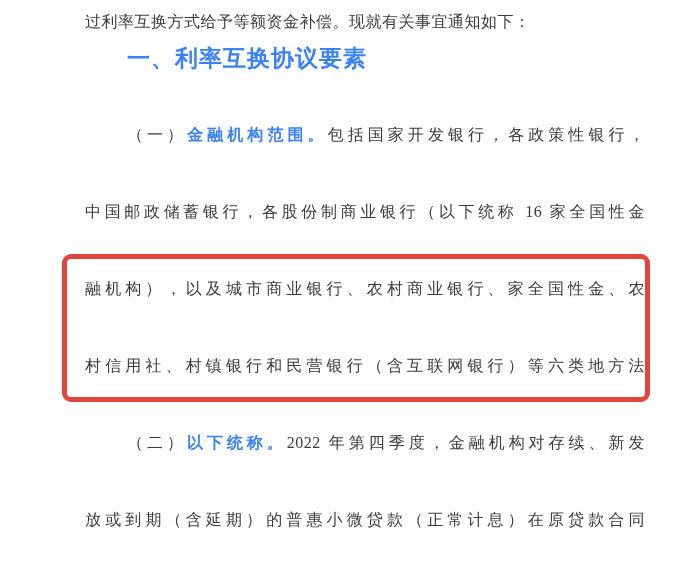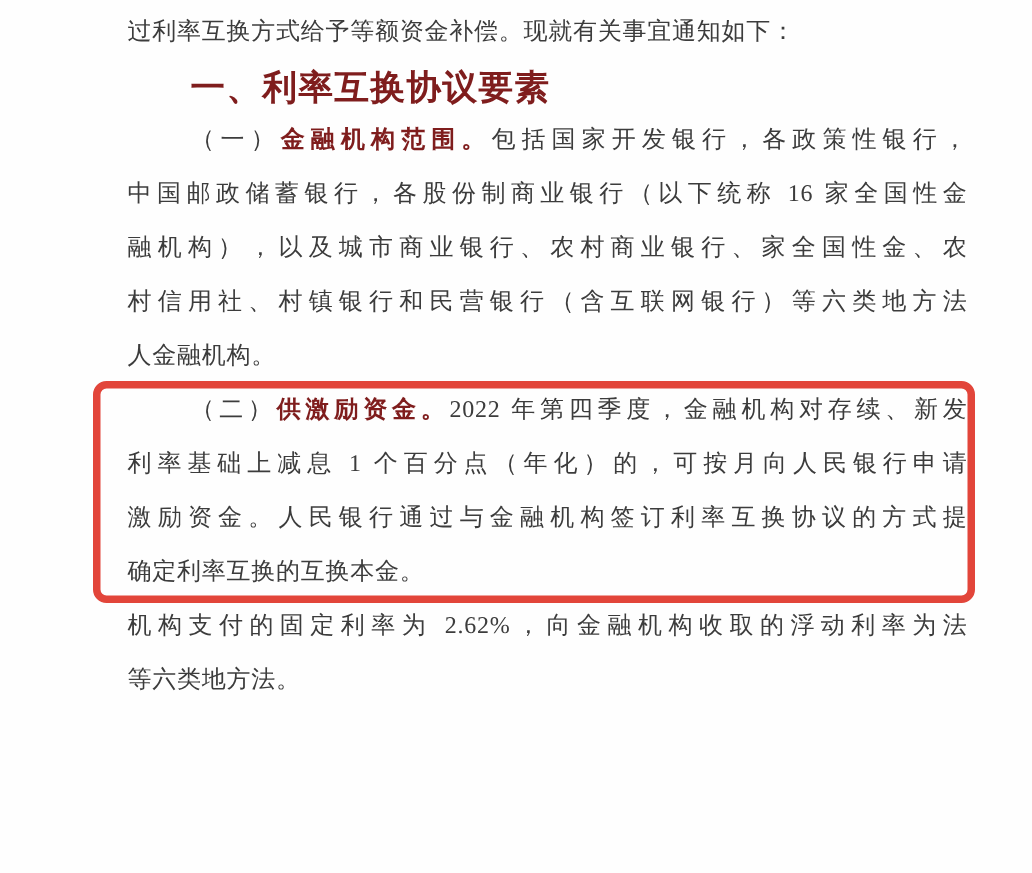--- a/index.html
+++ b/index.html
@@ -33,34 +33,35 @@
     font-size: 16px;
     color: #3c3c3c;
     white-space: nowrap;
     letter-spacing: 0.5px;
   }
   
   .line.fill {
     white-space: normal;
     text-align: justify;
     text-align-last: justify;
+    margin-top: 41px;
   }
   .line.indent {
     text-indent: 42px;
   }
   .line.heading {
     font-family: "Liberation Sans", "DejaVu Sans", sans-serif;
     font-weight: bold;
     font-size: 23px;
     color: #1f1f1f;
     letter-spacing: 1px;
   }
   .seg.bold {
     font-weight: bold;
-    color: #7f1d1d;
+    color: #3b82f6;
   }
   .highlight-box {
     position: absolute;
     left: 62px;
     top: 254px;
     width: 588px;
     height: 148px;
     box-sizing: border-box;
     border: 5px solid #e2453a;
     border-radius: 9px;
@@ -71,22 +72,22 @@
 <body>
 
 <div class="page">
   <div class="text-col">
       <div class="line"><span class="seg">过利率互换方式给予等额资金补偿。现就有关事宜通知如下：</span></div>
       <div class="line heading indent"><span class="seg bold">一、利率互换协议要素</span></div>
       <div class="line indent fill"><span class="seg">（一）</span><span class="seg bold">金融机构范围。</span><span class="seg">包括国家开发银行，各政策性银行，</span></div>
       <div class="line fill"><span class="seg">中国邮政储蓄银行，各股份制商业银行（以下统称 16 家全国性金</span></div>
       <div class="line fill"><span class="seg">融机构），以及城市商业银行、农村商业银行、家全国性金、农</span></div>
       <div class="line fill"><span class="seg">村信用社、村镇银行和民营银行（含互联网银行）等六类地方法</span></div>
-      <div class="line"><span class="seg">人金融机构。</span></div>
-      <div class="line indent fill"><span class="seg">（二）</span><span class="seg bold">供激励资金。</span><span class="seg">2022 年第四季度，金融机构对存续、新发</span></div>
+      <div class="line indent fill"><span class="seg">（二）</span><span class="seg bold">以下统称。</span><span class="seg">2022 年第四季度，金融机构对存续、新发</span></div>
+      <div class="line fill"><span class="seg">放或到期（含延期）的普惠小微贷款（正常计息）在原贷款合同</span></div>
       <div class="line fill"><span class="seg">利率基础上减息 1 个百分点（年化）的，可按月向人民银行申请</span></div>
       <div class="line fill"><span class="seg">激励资金。人民银行通过与金融机构签订利率互换协议的方式提</span></div>
       <div class="line"><span class="seg">确定利率互换的互换本金。</span></div>
       <div class="line fill"><span class="seg">机构支付的固定利率为 2.62%，向金融机构收取的浮动利率为法</span></div>
       <div class="line"><span class="seg">等六类地方法。</span></div>
     </div>
   <div class="highlight-box" style="border-color: rgb(226, 69, 58);"></div>
 </div>
 
 </body></html>

